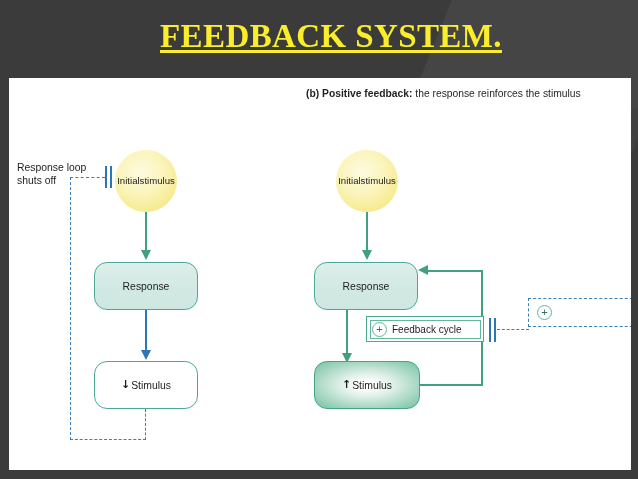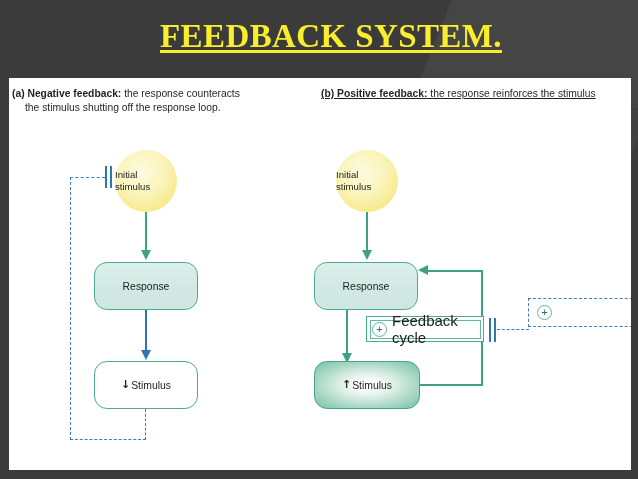--- a/index.html
+++ b/index.html
@@ -92,34 +92,34 @@
   
   .caption {
     position: absolute;
     top: 9px;
     font-size: 10.3px;
     line-height: 13.6px;
     color: #231f20;
     width: 280px;
   }
   #panel-a .caption { left: 3px; }
-  #panel-b .caption { left: 22px; width: 300px; text-decoration: underline; }
+  #panel-b .caption { left: 7px; width: 300px; }
   .caption b { font-weight: bold; }
   .caption .cap-line2 { display: block; padding-left: 13px; }
 
   
   .circle-node {
     position: absolute;
     width: 62px;
     height: 62px;
     border-radius: 50%;
     background: radial-gradient(circle at 42% 36%, #fdfbe0 0%, #fbf4bb 42%, #f6e98a 78%, #efdf72 100%);
     display: flex;
-    flex-direction: column;
-    align-items: flex-start;
+    flex-direction: row;
+    align-items: center;
     justify-content: center;
     font-size: 9.6px;
     line-height: 12px;
     color: #1d1d1b;
     text-align: center;
   }
 
   .box-node {
     position: absolute;
     border-radius: 13px;
@@ -184,21 +184,21 @@
     justify-content: center;
     font-size: 11px;
     line-height: 1;
     color: #2f6f5e;
     background: #ffffff;
     flex: 0 0 auto;
     position: relative;
     z-index: 2;
   }
   .feedback-label {
-    font-size: 15px;
+    font-size: 10px;
     color: #1d1d1b;
     position: relative;
     z-index: 2;
   }
 
   
   .callout {
     position: absolute;
     border: 1.6px dashed #3b7fb5;
     background: #ffffff;
@@ -267,25 +267,25 @@
   <div class="bg-diagonal-2"></div>
 
   <div id="title-bar">
     <div id="slide-title">FEEDBACK SYSTEM.</div>
   </div>
 
   <div id="figure-card">
 
     <div class="panel" id="panel-a">
 
-      <div class="caption">
-        <b>(a) Negative feedback:</b><span> the response counteracts</span>
-        <span class="cap-line2">the stimulus shutting off the response loop.</span>
-      </div>
-
+
+      <div class="plain-label" style="left:8px; top:83px; width:92px;">
+        <span>Response loop</span><br>
+        <span>shuts off</span>
+      </div>
 
       <div class="inhibit-bars" style="left:96px; top:88px; height:22px;">
         <span></span>
           <span></span>
       </div>
 
       <div class="circle-node" style="left:106px; top:72px;">
         <span>Initial</span>
         <span>stimulus</span>
       </div>

